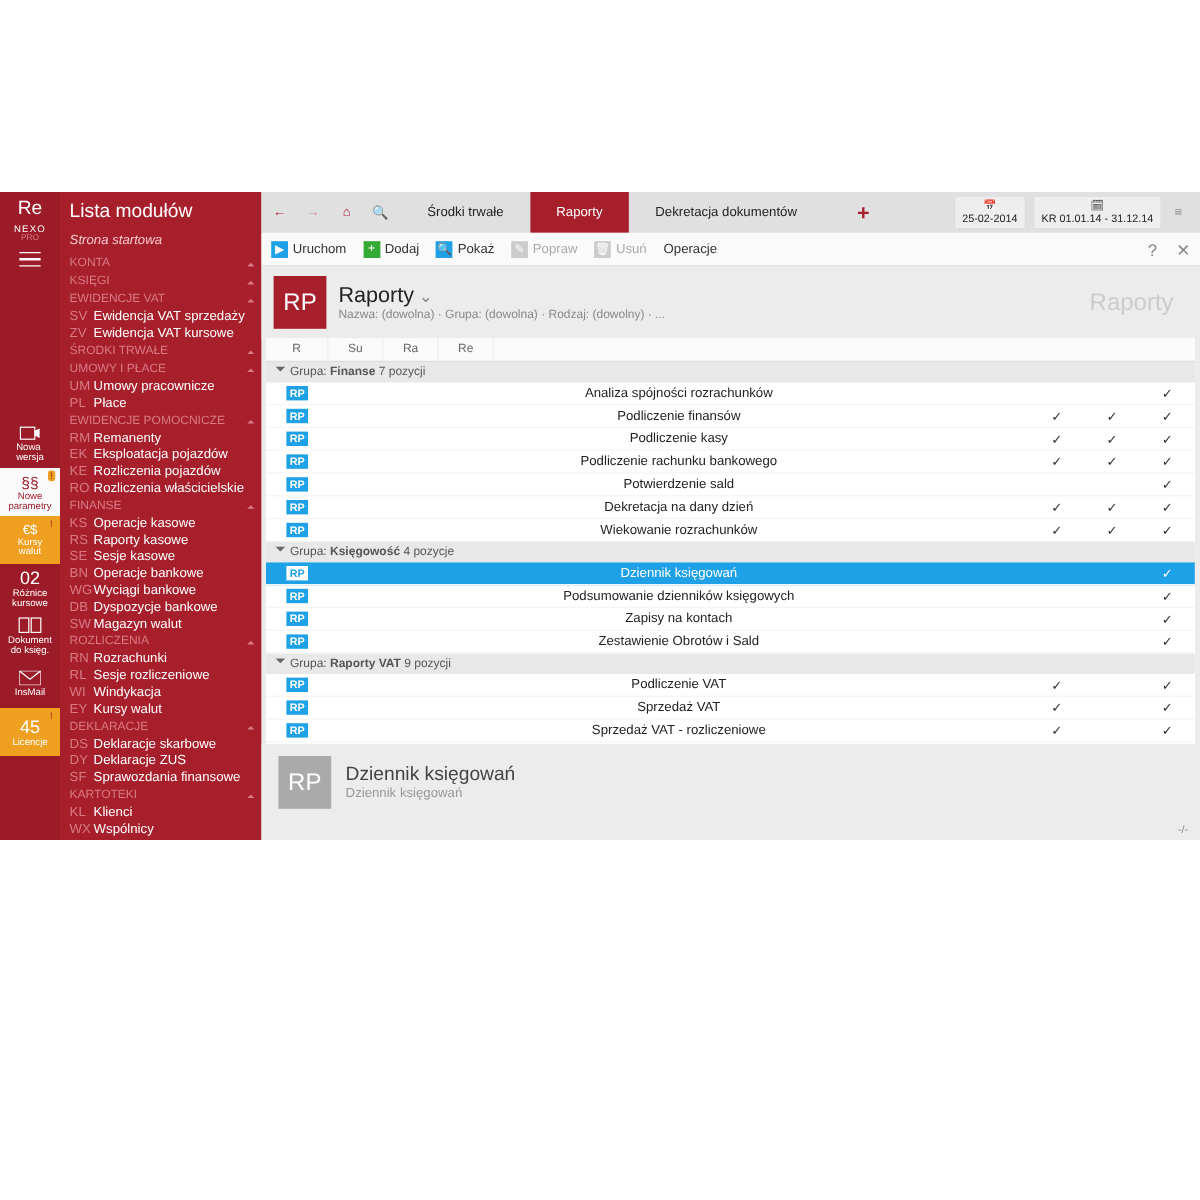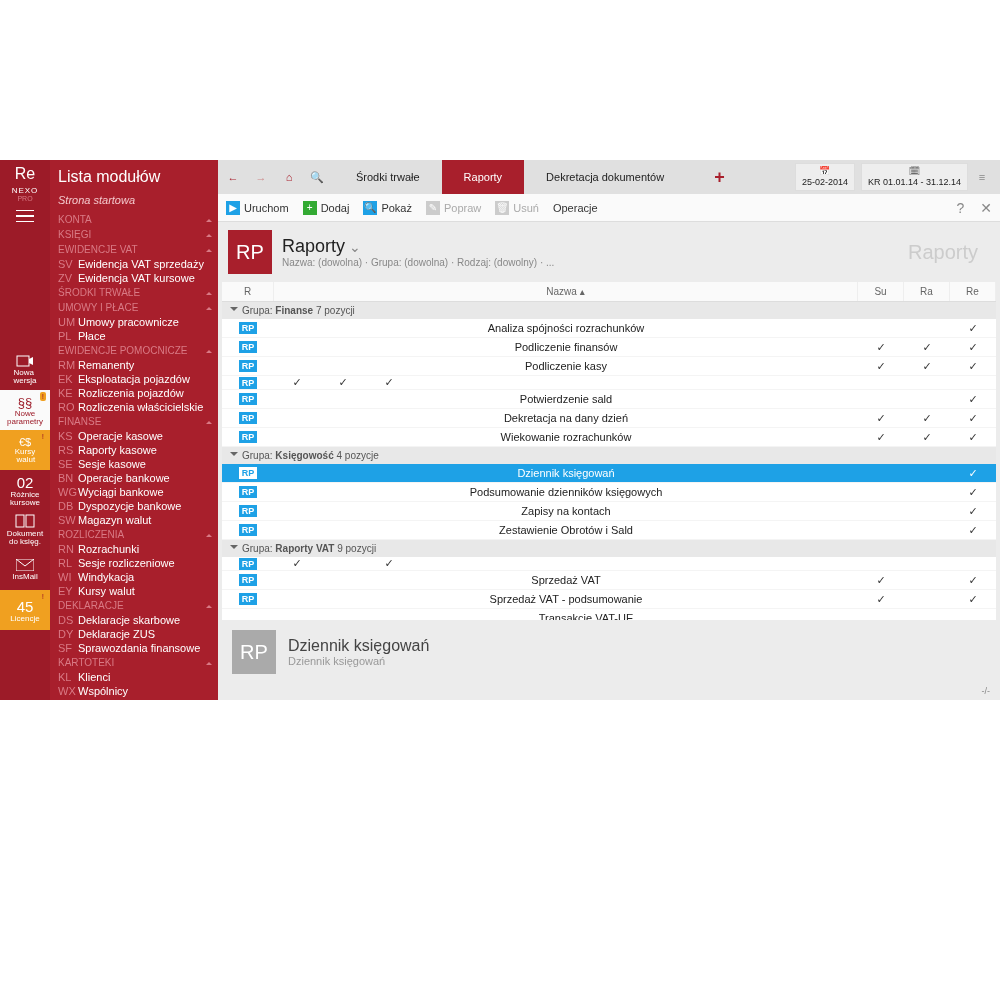--- a/index.html
+++ b/index.html
@@ -97,21 +97,21 @@
           <div style="white-space:pre;line-height:1">Nowa
 wersja</div>
         </div>
         <div class="btn white alert">
           <div style="font-size:13px">§§</div>
           <div style="white-space:pre;text-align:center;line-height:1">Nowe
 parametry</div>
         </div>
         <div class="btn orange alert">
           <div style="font-size:11px">€$</div>
-          <div style="white-space:pre;text-align:right;line-height:1">Kursy
+          <div style="white-space:pre;text-align:center;line-height:1">Kursy
 walut</div>
         </div>
         <div class="btn ">
           <div style="font-size:15px">02</div>
           <div style="white-space:pre;text-align:center;line-height:1">Różnice
 kursowe</div>
         </div>
         <div class="btn ">
           <svg width="20" height="14">
             <rect x="1" y="1" width="8" height="12" fill="none" stroke="currentColor"></rect>
@@ -313,21 +313,20 @@
       <div>
         <h2>Raporty</h2>
         <div class="sub">Nazwa: (dowolna) ·  Grupa: (dowolna) ·  Rodzaj: (dowolny) ·  ...</div>
       </div>
       <div class="crumb">Raporty</div>
     </div>
 
     <div class="tablewrap">
       <div class="thead">
         <div class="c-r">R</div>
-        <div class="c-n">Nazwa ▴</div>
         <div class="c-c">Su</div>
         <div class="c-c">Ra</div>
         <div class="c-c">Re</div>
       </div>
       <div id="tbody">
           <div class="grouprow"><span class="tri"></span>Grupa: <b>Finanse</b> 7 pozycji</div>
           <div class="row">
             <div class="c-r">
               <span class="rp">RP</span>
             </div>
@@ -351,20 +350,21 @@
             </div>
             <div class="c-n">Podliczenie kasy</div>
             <div class="c-c chk">✓</div>
             <div class="c-c chk">✓</div>
             <div class="c-c chk">✓</div>
           </div>
           <div class="row">
             <div class="c-r">
               <span class="rp">RP</span>
             </div>
+            <div class="c-n">Podliczenie rachunku bankowego</div>
             <div class="c-c chk">✓</div>
             <div class="c-c chk">✓</div>
             <div class="c-c chk">✓</div>
           </div>
           <div class="row">
             <div class="c-r">
               <span class="rp">RP</span>
             </div>
             <div class="c-n">Potwierdzenie sald</div>
             <div class="c-c chk"></div>
@@ -424,38 +424,39 @@
             <div class="c-n">Zestawienie Obrotów i Sald</div>
             <div class="c-c chk"></div>
             <div class="c-c chk"></div>
             <div class="c-c chk">✓</div>
           </div>
           <div class="grouprow"><span class="tri"></span>Grupa: <b>Raporty VAT</b> 9 pozycji</div>
           <div class="row">
             <div class="c-r">
               <span class="rp">RP</span>
             </div>
+            <div class="c-n">Podliczenie VAT</div>
             <div class="c-c chk">✓</div>
             <div class="c-c chk"></div>
             <div class="c-c chk">✓</div>
           </div>
           <div class="row">
             <div class="c-r">
               <span class="rp">RP</span>
             </div>
             <div class="c-n">Sprzedaż VAT</div>
             <div class="c-c chk">✓</div>
             <div class="c-c chk"></div>
             <div class="c-c chk">✓</div>
           </div>
           <div class="row">
             <div class="c-r">
               <span class="rp">RP</span>
             </div>
-            <div class="c-n">Sprzedaż VAT - podsumowanie</div>
+            <div class="c-n">Sprzedaż VAT - rozliczeniowe</div>
             <div class="c-c chk">✓</div>
             <div class="c-c chk"></div>
             <div class="c-c chk">✓</div>
           </div>
           <div class="row">
             <div class="c-n">Transakcje VAT-UE</div>
             <div class="c-c chk"></div>
           </div>
         </div>
     </div>

